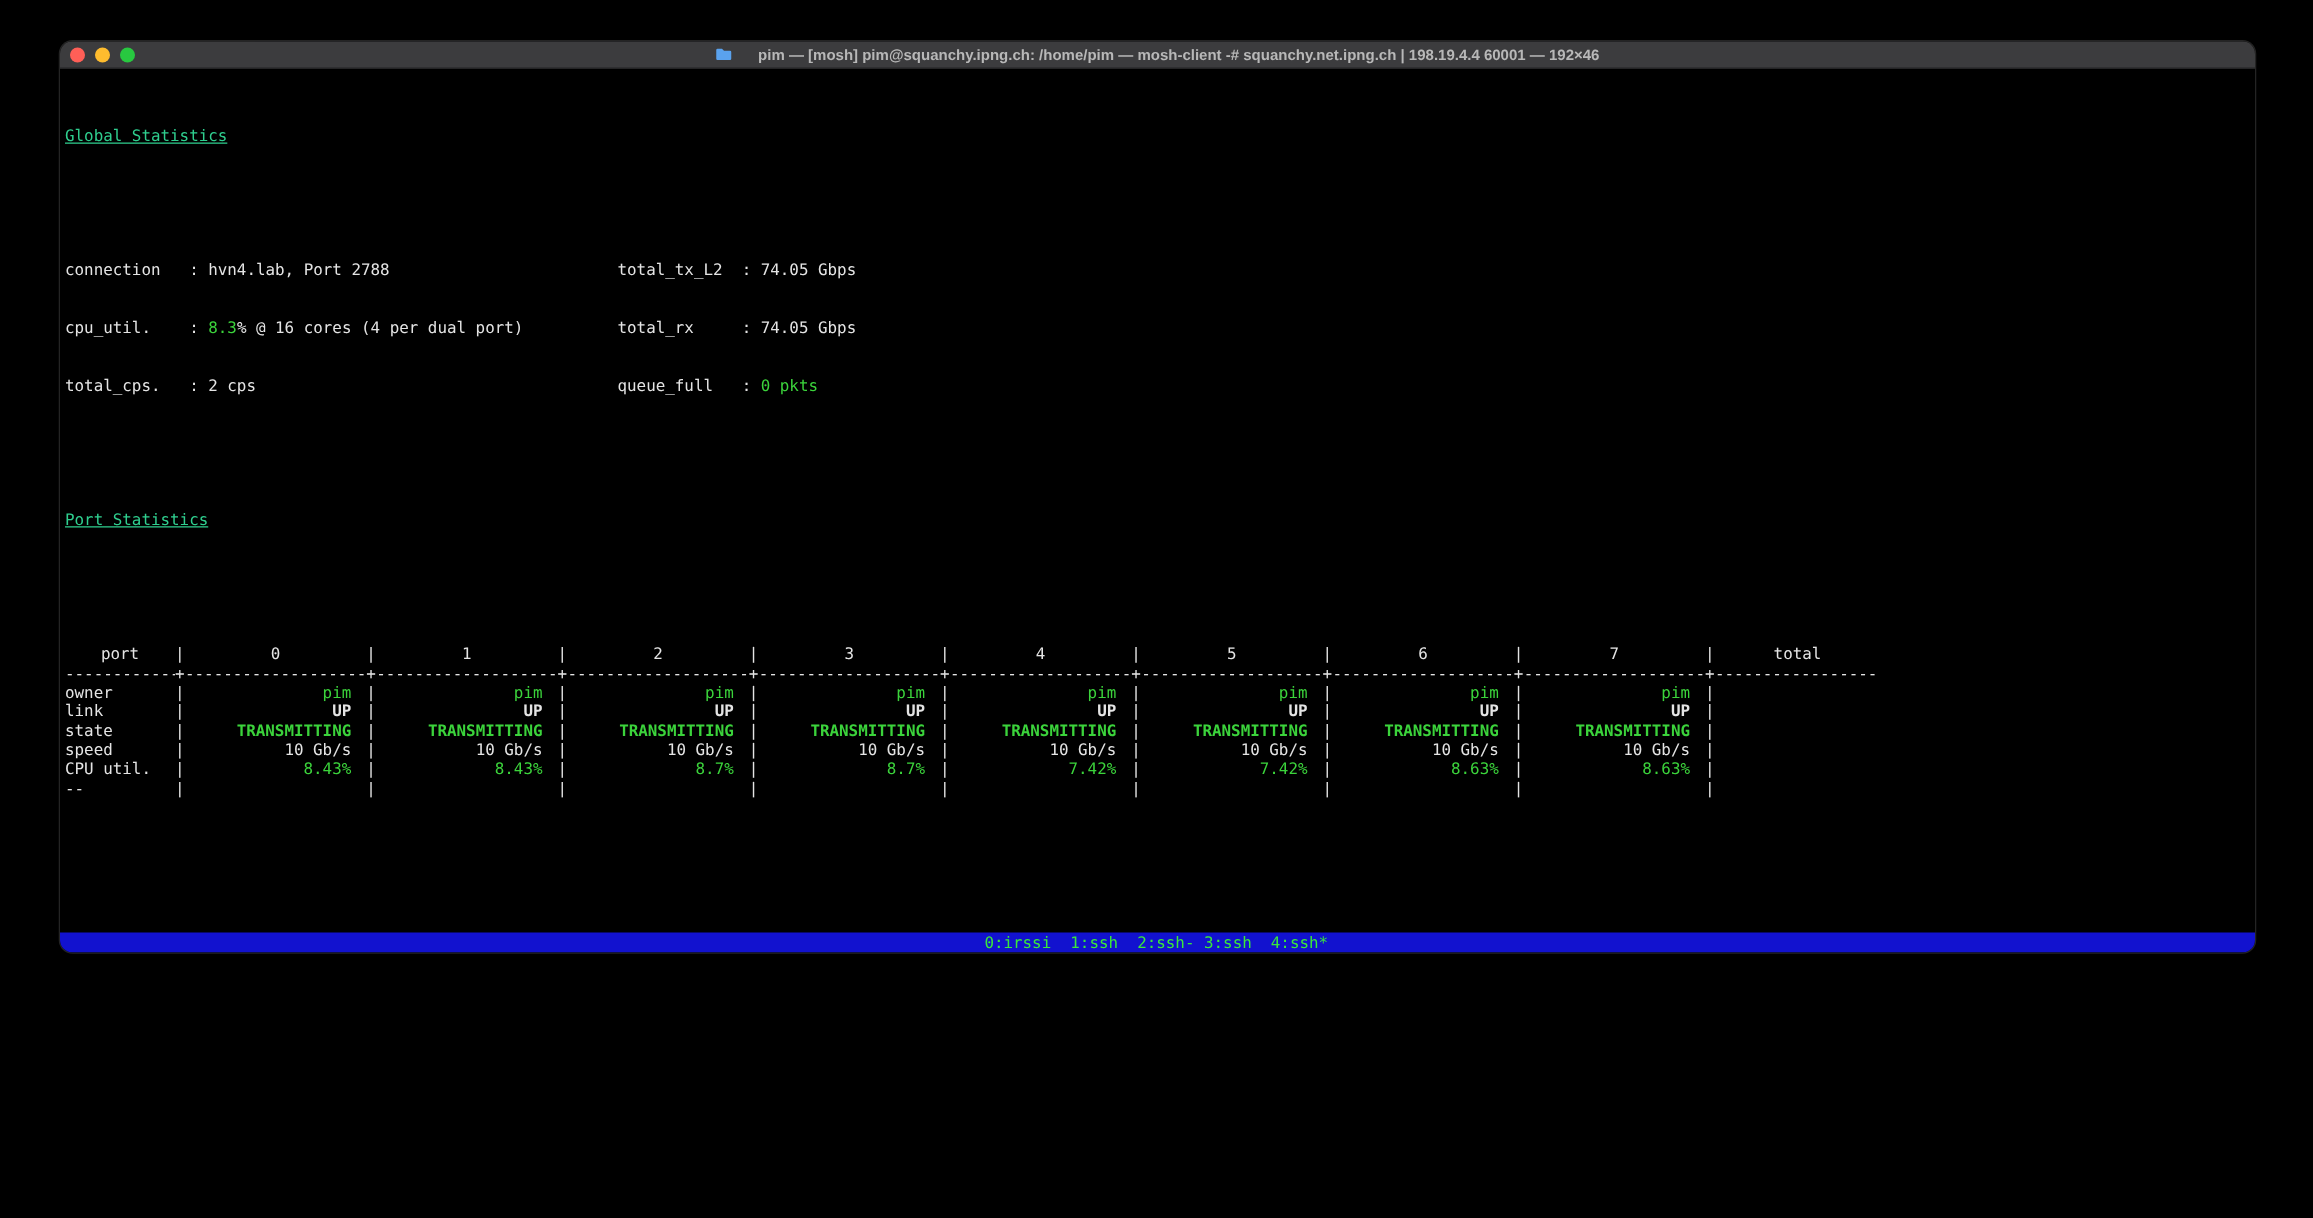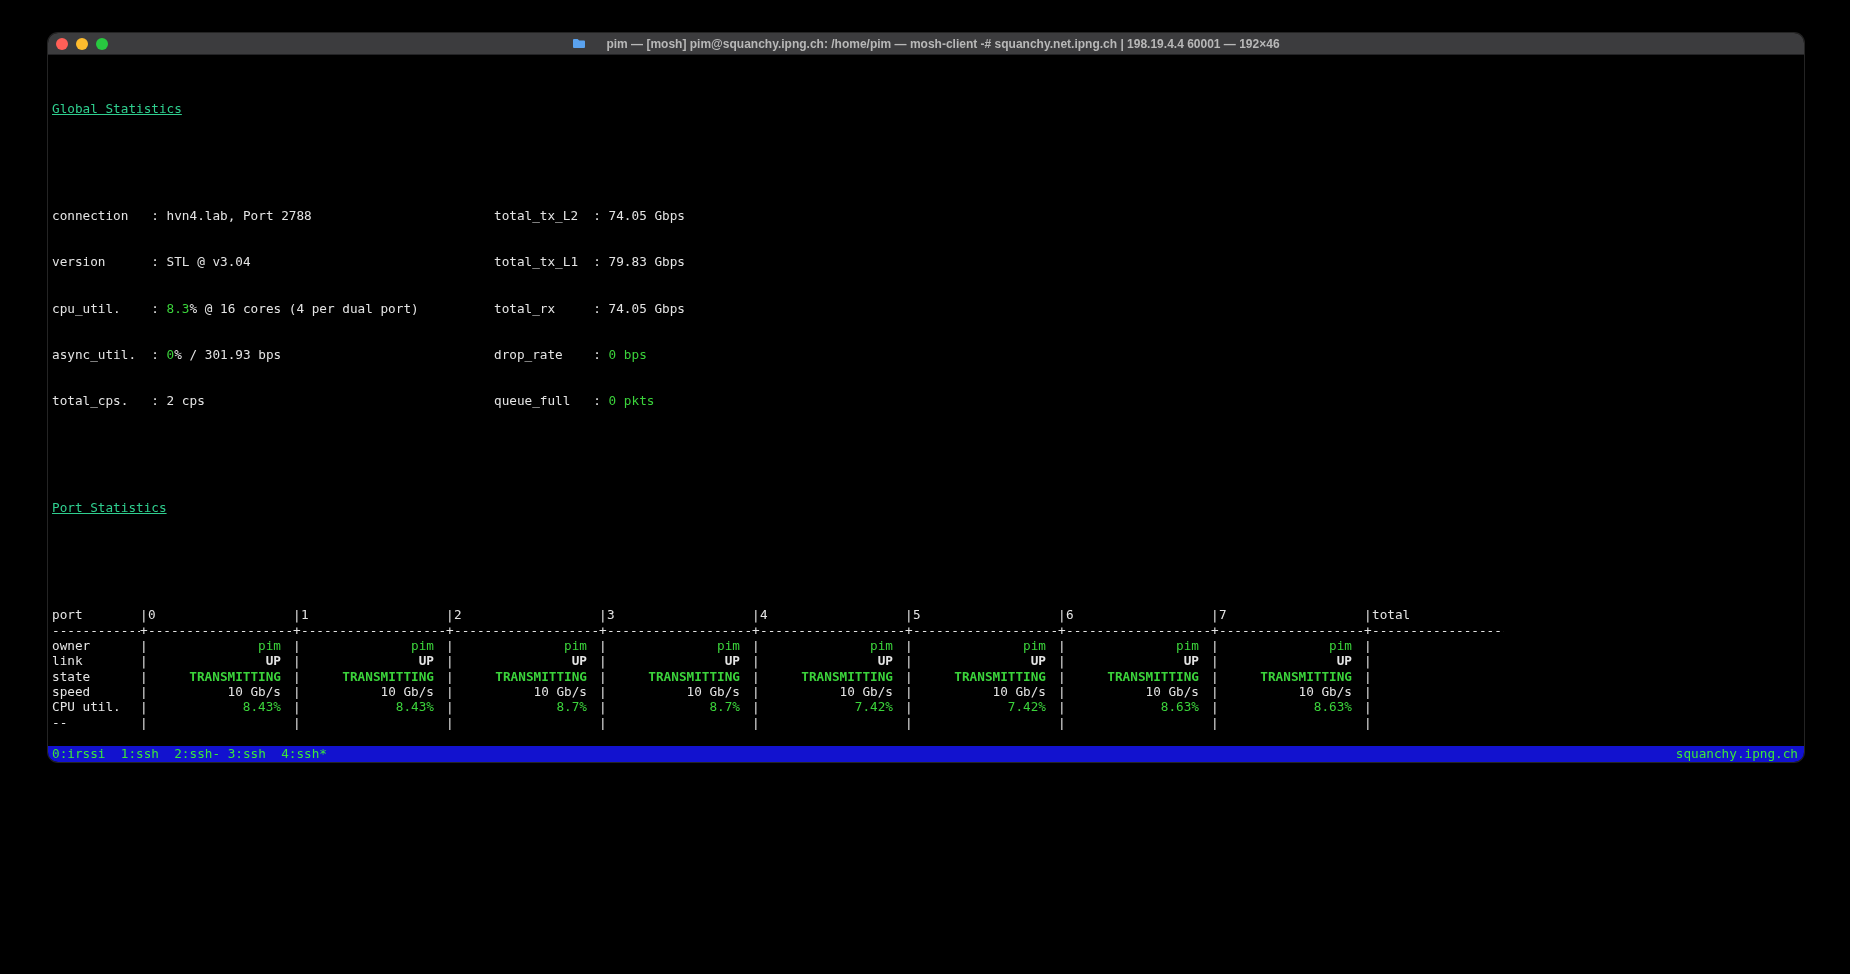--- a/index.html
+++ b/index.html
@@ -41,27 +41,27 @@
   .section { color:var(--section_heading,#2fcf8f); text-decoration:underline; }
   .g  { color:var(--green,#3bd33b); }
   .gb { color:var(--green,#3bd33b); font-weight:bold; }
   .wb { font-weight:bold; }
   
   .trow { display:flex; min-height:15.35px; }
   .lab  { width:88px;  flex:none; overflow:hidden; }
   .pipe { width:8px;   flex:none; overflow:hidden; }
   .cell { width:145px; flex:none; text-align:right; padding-right:12px; overflow:hidden; }
   .tot  { width:132px; flex:none; text-align:right; padding-right:4px; overflow:hidden; }
-  .center { text-align:left; padding-right:0; }
+  .center { text-align:center; padding-right:0; }
   .fill { text-align:left; padding:0; }
   .statusbar {
     position:absolute; left:0; right:0; bottom:0; height:16px;
     background:var(--statusbar_bg,#1212cf); color:var(--statusbar_fg,#3ae83a);
     display:flex; justify-content:space-between; align-items:center;
-    padding:0 6px 0 4px; font-size:12.7px; line-height:16px; white-space:pre;
+    padding:0 6px 0 4px; font-size:12.7px; line-height:16px; white-space:pre;flex-direction:column;
   }
 </style>
 </head>
 <body>
 
 <div class="window">
 
   <div class="titlebar">
     <div class="lights">
       <span class="light red"></span>
@@ -81,30 +81,22 @@
   <div class="term">
 
     <div class="line section">Global Statistics</div>
     <div class="line"></div>
 
     <div class="line gs">
       <div class="gs-left"><span>connection   : </span><span class="g"></span><span>hvn4.lab, Port 2788</span></div>
       <div><span>total_tx_L2  : </span><span class="g"></span><span>74.05 Gbps</span></div>
     </div>
     <div class="line gs">
-      <div class="gs-left"><span>version      : </span><span class="g"></span><span>STL @ v3.04</span></div>
-      <div><span>total_tx_L1  : </span><span class="g"></span><span>79.83 Gbps</span></div>
-    </div>
-    <div class="line gs">
       <div class="gs-left"><span>cpu_util.    : </span><span class="g">8.3</span><span>% @ 16 cores (4 per dual port)</span></div>
       <div><span>total_rx     : </span><span class="g"></span><span>74.05 Gbps</span></div>
-    </div>
-    <div class="line gs">
-      <div class="gs-left"><span>async_util.  : </span><span class="g">0</span><span>% / 301.93 bps</span></div>
-      <div><span>drop_rate    : </span><span class="g">0 bps</span><span></span></div>
     </div>
     <div class="line gs">
       <div class="gs-left"><span>total_cps.   : </span><span class="g"></span><span>2 cps</span></div>
       <div><span>queue_full   : </span><span class="g">0 pkts</span><span></span></div>
     </div>
 
     <div class="line"></div>
     <div class="line section">Port Statistics</div>
     <div class="line"></div>
 

